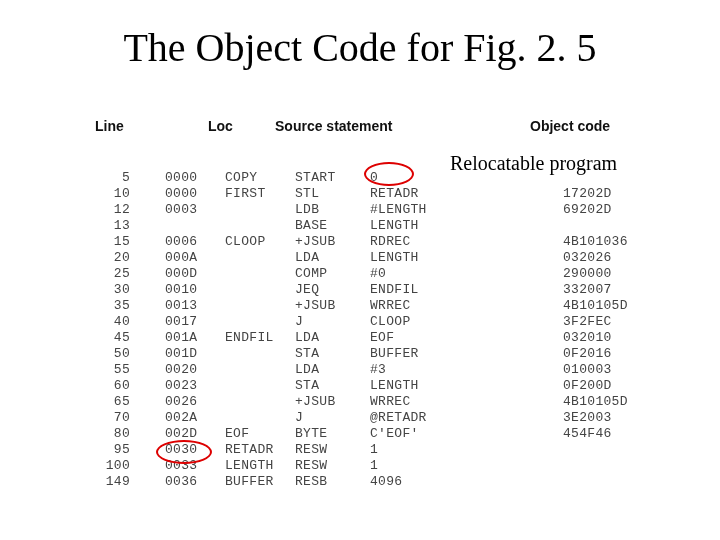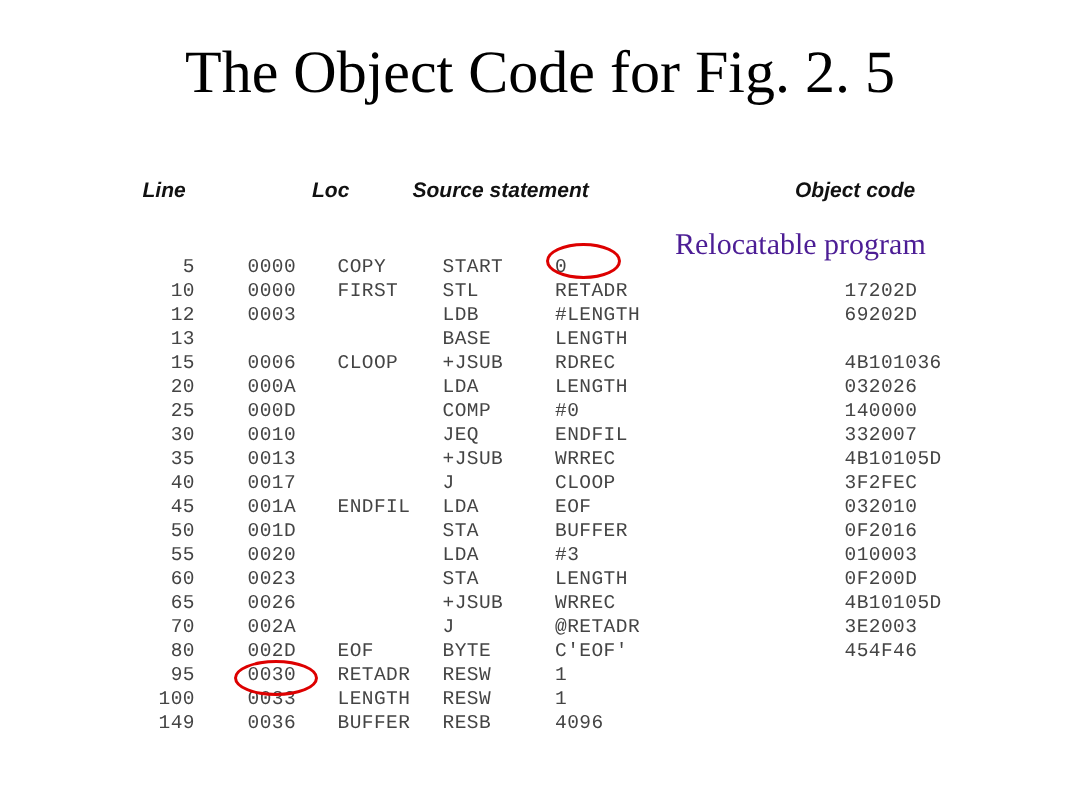--- a/index.html
+++ b/index.html
@@ -25,35 +25,34 @@
     width: 100%;
     text-align: center;
     font-size: 40px;
     font-weight: 400;
   }
   .annotation {
     position: absolute;
     top: 152px;
     left: 450px;
     font-size: 20px;
-    color: #4c1d95;
+    color: #000000;
   }
   .headers {
     position: absolute;
     top: 118px;
     left: 95px;
     width: 570px;
     font-family: Arial, Helvetica, sans-serif;
     font-size: 14px;
     font-weight: 700;
     color: #111;
   }
   .headers span {
     position: absolute;
-    font-style: italic;
   }
   .h-line { left: 0; }
   .h-loc  { left: 85px; padding-left: 28px; }
   .h-src  { left: 180px; }
   .h-obj  { left: 435px; }
 
   .table {
     position: absolute;
     top: 170px;
     left: 95px;
@@ -95,21 +94,21 @@
     <span class="h-obj">Object code</span>
   </div>
 
   <div class="table" id="tbl">
       <div class="row"><span class="c-line">5</span><span class="c-loc">0000</span><span class="c-lbl">COPY</span><span class="c-op">START</span><span class="c-opd">0</span><span class="c-obj"></span></div>
       <div class="row"><span class="c-line">10</span><span class="c-loc">0000</span><span class="c-lbl">FIRST</span><span class="c-op">STL</span><span class="c-opd">RETADR</span><span class="c-obj">17202D</span></div>
       <div class="row"><span class="c-line">12</span><span class="c-loc">0003</span><span class="c-lbl"></span><span class="c-op">LDB</span><span class="c-opd">#LENGTH</span><span class="c-obj">69202D</span></div>
       <div class="row"><span class="c-line">13</span><span class="c-loc"></span><span class="c-lbl"></span><span class="c-op">BASE</span><span class="c-opd">LENGTH</span><span class="c-obj"></span></div>
       <div class="row"><span class="c-line">15</span><span class="c-loc">0006</span><span class="c-lbl">CLOOP</span><span class="c-op">+JSUB</span><span class="c-opd">RDREC</span><span class="c-obj">4B101036</span></div>
       <div class="row"><span class="c-line">20</span><span class="c-loc">000A</span><span class="c-lbl"></span><span class="c-op">LDA</span><span class="c-opd">LENGTH</span><span class="c-obj">032026</span></div>
-      <div class="row"><span class="c-line">25</span><span class="c-loc">000D</span><span class="c-lbl"></span><span class="c-op">COMP</span><span class="c-opd">#0</span><span class="c-obj">140000</span></div>
+      <div class="row"><span class="c-line">25</span><span class="c-loc">000D</span><span class="c-lbl"></span><span class="c-op">COMP</span><span class="c-opd">#0</span><span class="c-obj">290000</span></div>
       <div class="row"><span class="c-line">30</span><span class="c-loc">0010</span><span class="c-lbl"></span><span class="c-op">JEQ</span><span class="c-opd">ENDFIL</span><span class="c-obj">332007</span></div>
       <div class="row"><span class="c-line">35</span><span class="c-loc">0013</span><span class="c-lbl"></span><span class="c-op">+JSUB</span><span class="c-opd">WRREC</span><span class="c-obj">4B10105D</span></div>
       <div class="row"><span class="c-line">40</span><span class="c-loc">0017</span><span class="c-lbl"></span><span class="c-op">J</span><span class="c-opd">CLOOP</span><span class="c-obj">3F2FEC</span></div>
       <div class="row"><span class="c-line">45</span><span class="c-loc">001A</span><span class="c-lbl">ENDFIL</span><span class="c-op">LDA</span><span class="c-opd">EOF</span><span class="c-obj">032010</span></div>
       <div class="row"><span class="c-line">50</span><span class="c-loc">001D</span><span class="c-lbl"></span><span class="c-op">STA</span><span class="c-opd">BUFFER</span><span class="c-obj">0F2016</span></div>
       <div class="row"><span class="c-line">55</span><span class="c-loc">0020</span><span class="c-lbl"></span><span class="c-op">LDA</span><span class="c-opd">#3</span><span class="c-obj">010003</span></div>
       <div class="row"><span class="c-line">60</span><span class="c-loc">0023</span><span class="c-lbl"></span><span class="c-op">STA</span><span class="c-opd">LENGTH</span><span class="c-obj">0F200D</span></div>
       <div class="row"><span class="c-line">65</span><span class="c-loc">0026</span><span class="c-lbl"></span><span class="c-op">+JSUB</span><span class="c-opd">WRREC</span><span class="c-obj">4B10105D</span></div>
       <div class="row"><span class="c-line">70</span><span class="c-loc">002A</span><span class="c-lbl"></span><span class="c-op">J</span><span class="c-opd">@RETADR</span><span class="c-obj">3E2003</span></div>
       <div class="row"><span class="c-line">80</span><span class="c-loc">002D</span><span class="c-lbl">EOF</span><span class="c-op">BYTE</span><span class="c-opd">C'EOF'</span><span class="c-obj">454F46</span></div>

